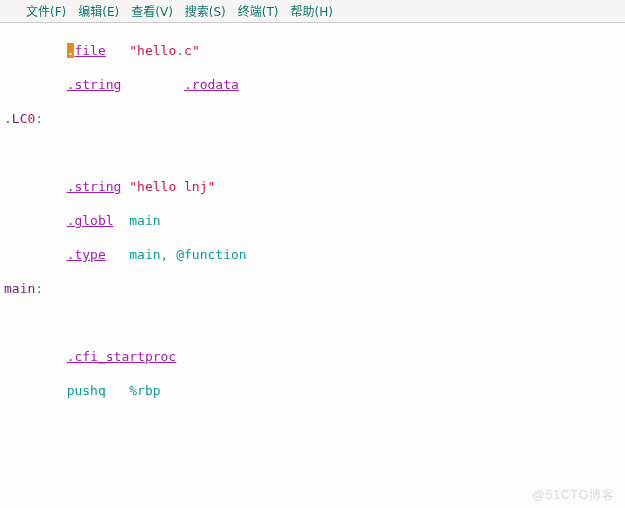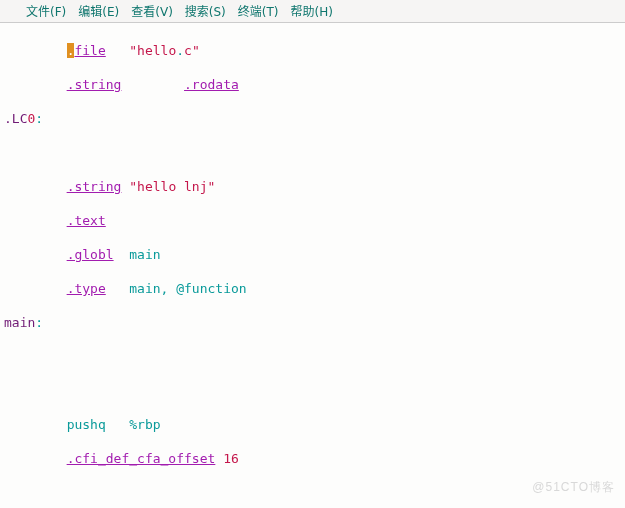--- a/index.html
+++ b/index.html
@@ -6,48 +6,46 @@
 .menubar{display:flex;gap:4px;padding:2px 22px;background:#f6f5f4;border-bottom:1px solid #ccc;height:18px;font-family:"DejaVu Sans","Noto Sans CJK SC",sans-serif;font-size:12px;color:#0f766e}
 .menubar .item{padding:0 4px}
 .editor{padding:2px 0 0 4px;line-height:17px;white-space:pre;font-size:13px;letter-spacing:0}
 .ln{display:block}
 .cursor{background:#e09020;color:#fff}
 .kw{color:#a21caf;text-decoration:underline}
 .str{color:#c4174b}
 .op{color:#0a9a9a}
 .lbl{color:#701a75}
 .id{color:#0a9a9a}
-.wm{position:absolute;right:10px;bottom:12px;color:#d8d8d8;font-family:sans-serif;font-size:12px;letter-spacing:1px}
+.wm{position:absolute;right:10px;bottom:4px;color:#d8d8d8;font-family:sans-serif;font-size:12px;letter-spacing:1px}
 </style>
 </head>
 <body>
 
 <div class="menubar">
   <div class="item">文件(F)</div>
   <div class="item">编辑(E)</div>
   <div class="item">查看(V)</div>
   <div class="item">搜索(S)</div>
   <div class="item">终端(T)</div>
   <div class="item">帮助(H)</div>
 </div>
 
 <div class="editor">
 <span class="ln"><span>        </span><span class="cursor">.</span><span class="kw">file</span>   <span class="str">"</span><span class="str">hello</span><span class="op">.</span><span class="str">c</span><span class="str">"</span></span>
 <span class="ln"><span>        </span><span class="kw">.string</span>        <span class="kw">.rodata</span></span>
 <span class="ln"><span class="lbl">.LC</span><span class="str">0</span><span class="op">:</span></span>
 <span class="ln"> </span>
 <span class="ln"><span>        </span><span class="kw">.string</span> <span class="str">"hello lnj"</span></span>
-<span class="ln"><span>        </span><span class="kw">.text</span></span>
 <span class="ln"><span>        </span><span class="kw">.globl</span>  <span class="id">main</span></span>
 <span class="ln"><span>        </span><span class="kw">.type</span>   <span class="id">main</span><span class="op">,</span> <span class="op">@</span><span class="id">function</span></span>
 <span class="ln"><span class="lbl">main</span><span class="op">:</span></span>
 <span class="ln"> </span>
-<span class="ln"><span>        </span></span>
+<span class="ln"><span>        </span><span class="kw">.cfi_startproc</span></span>
 <span class="ln"><span>        </span><span class="id">pushq</span>   <span class="id">%rbp</span></span>
-<span class="ln"><span>        </span><span class="kw">.cfi_def_cfa_offset</span> <span class="str">16</span></span>
 
 
 
 
 
 
 
 
 
 

